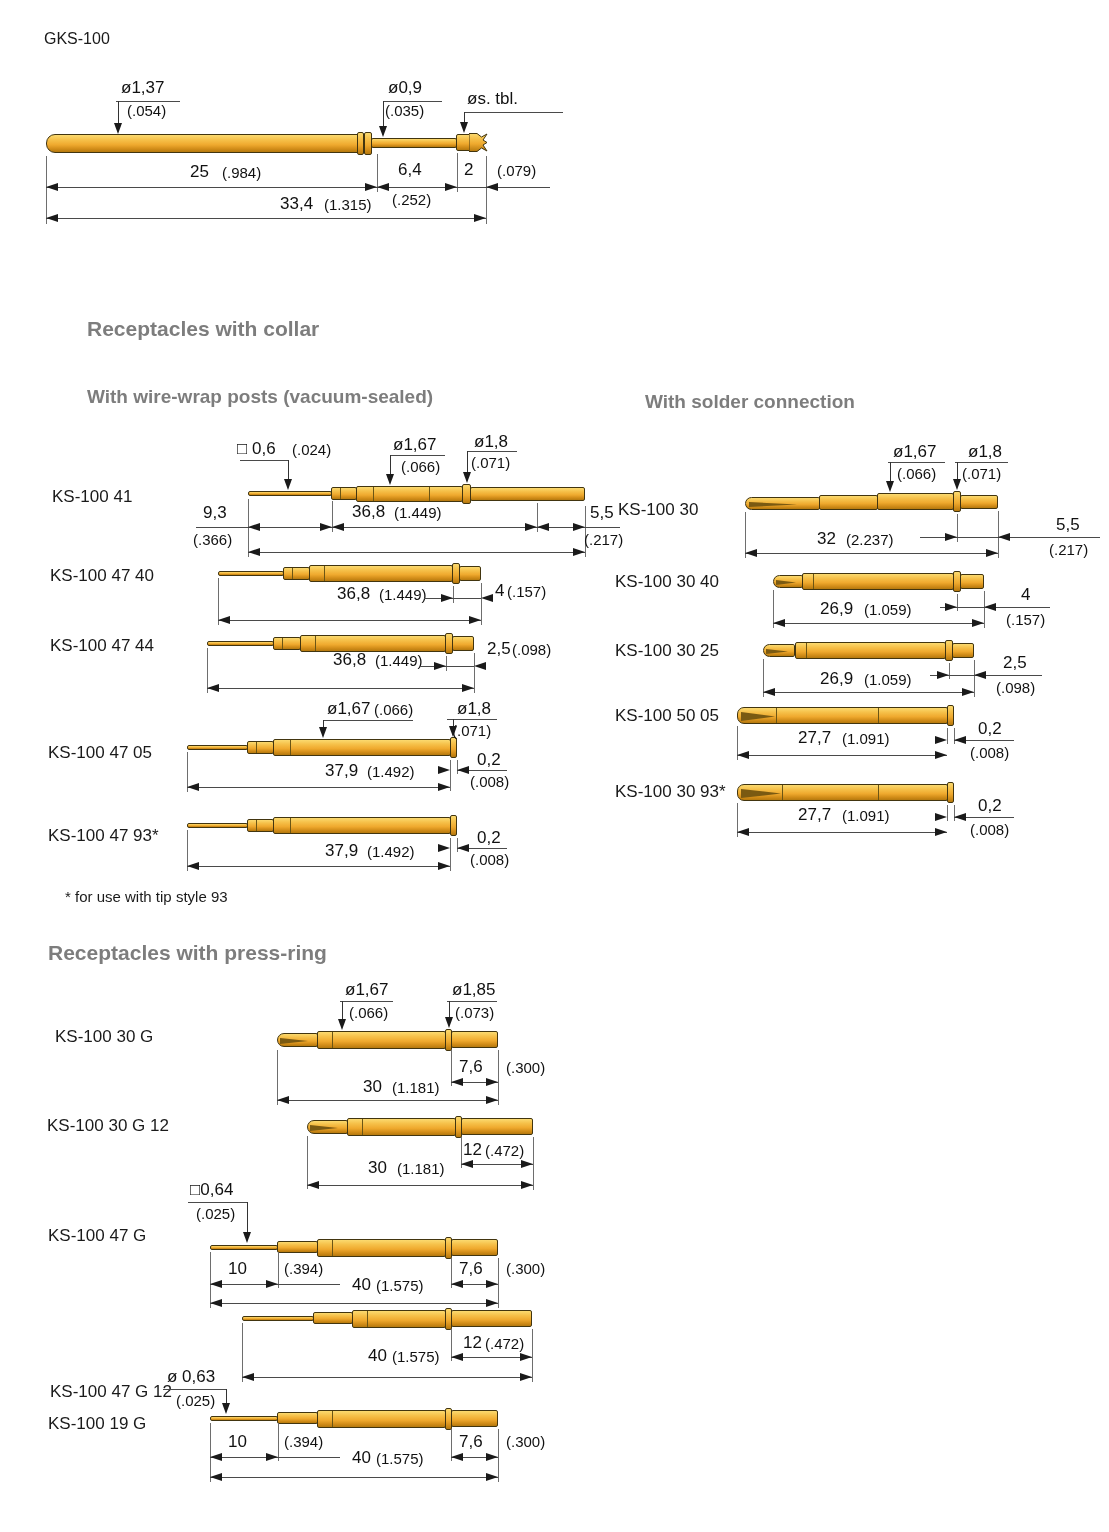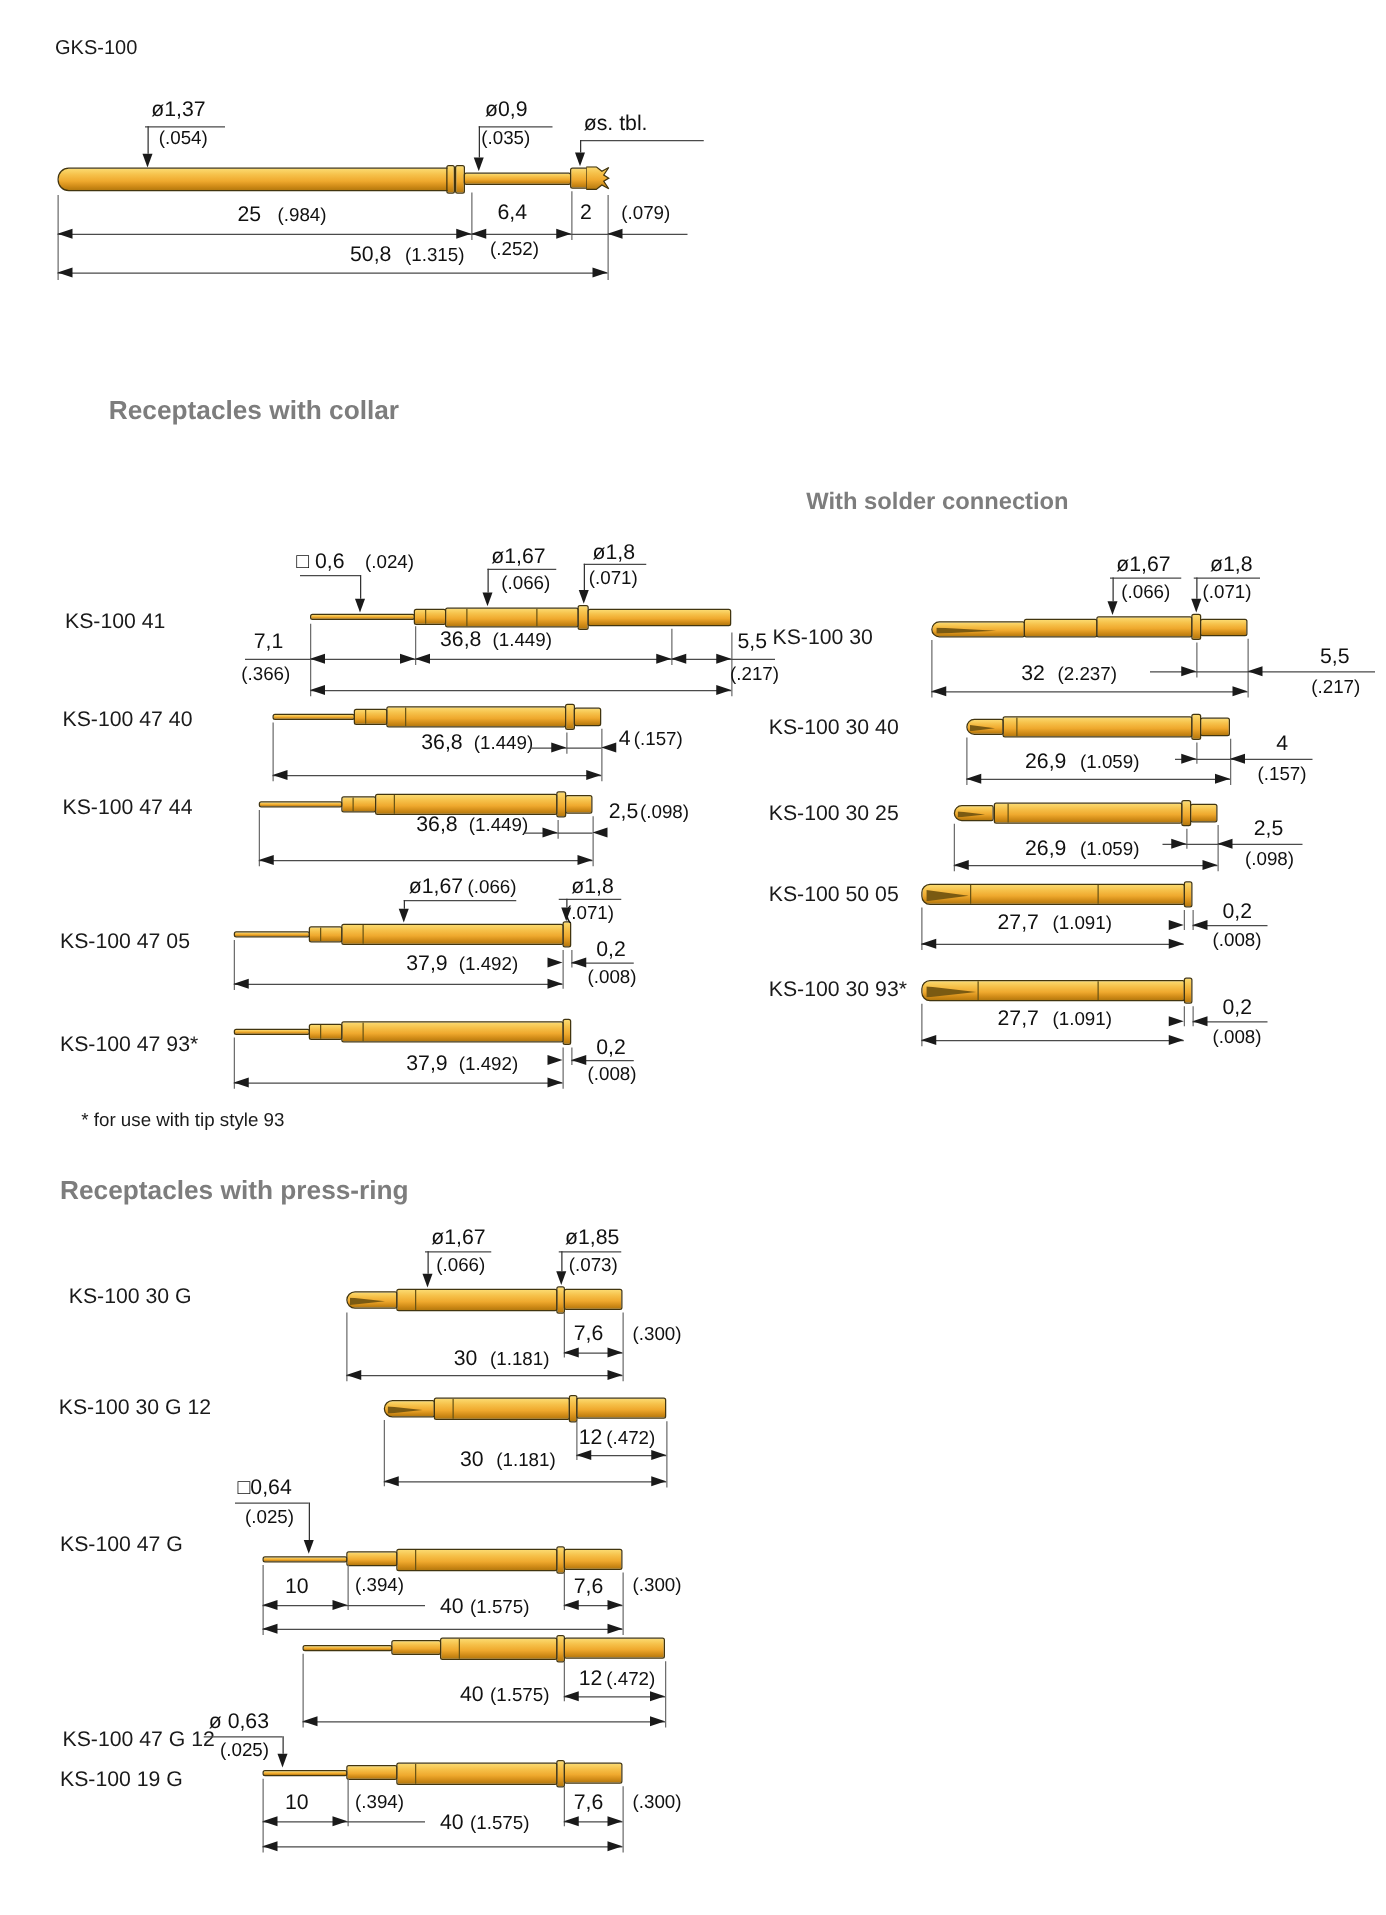--- a/index.html
+++ b/index.html
@@ -80,25 +80,26 @@
     <div class="arr" style="left:445px;top:183px"></div>
     <div class="dt" style="left:398px;top:160px">6,4</div>
     <div class="di" style="left:392px;top:191px">(.252)</div>
     <div class="dl" style="left:457px;top:187px;width:93px"></div>
     <div class="arl" style="left:486px;top:183px"></div>
     <div class="dt" style="left:464px;top:160px">2</div>
     <div class="di" style="left:497px;top:162px">(.079)</div>
     <div class="dl" style="left:46px;top:218px;width:440px"></div>
     <div class="arl" style="left:46px;top:214px"></div>
     <div class="arr" style="left:474px;top:214px"></div>
-    <div class="dt" style="left:280px;top:194px">50,8</div>
+    <div class="dt" style="left:280px;top:194px">33,4</div>
     <div class="di" style="left:324px;top:196px">(1.315)</div>
   </div>
 
   <div class="h1" style="left:87px;top:317px">Receptacles with collar</div>
+  <div class="h2" style="left:87px;top:386px">With wire-wrap posts (vacuum-sealed)</div>
   <div class="h2" style="left:645px;top:391px">With solder connection</div>
 
   <div class="g">
     <div class="lbl" style="left:52px;top:487px">KS-100 41</div>
     <div class="seg" style="left:248px;top:491px;width:84px;height:5px"></div>
     <div class="seg" style="left:331px;top:487px;width:26px;height:13px">
         <i class="vl" style="left:8px"></i>
       </div>
     <div class="seg" style="left:356px;top:486px;width:107px;height:16px">
         <i class="vl" style="left:16px"></i>
@@ -121,21 +122,21 @@
     <div class="dl" style="left:467px;top:451px;width:50px"></div>
     <div class="ext" style="left:467px;top:451px;height:21px;background:#333"></div>
     <div class="ard" style="left:463px;top:472px"></div>
     <div class="ext" style="left:248px;top:499px;height:58px"></div>
     <div class="ext" style="left:332px;top:501px;height:31px"></div>
     <div class="ext" style="left:537px;top:503px;height:29px"></div>
     <div class="ext" style="left:585px;top:506px;height:51px"></div>
     <div class="dl" style="left:196px;top:527px;width:136px"></div>
     <div class="arl" style="left:248px;top:523px"></div>
     <div class="arr" style="left:320px;top:523px"></div>
-    <div class="dt" style="left:203px;top:503px">7,1</div>
+    <div class="dt" style="left:203px;top:503px">9,3</div>
     <div class="di" style="left:193px;top:531px">(.366)</div>
     <div class="dl" style="left:332px;top:527px;width:205px"></div>
     <div class="arl" style="left:332px;top:523px"></div>
     <div class="arr" style="left:525px;top:523px"></div>
     <div class="dt" style="left:352px;top:502px">36,8</div>
     <div class="di" style="left:394px;top:504px">(1.449)</div>
     <div class="dl" style="left:537px;top:527px;width:83px"></div>
     <div class="arl" style="left:537px;top:523px"></div>
     <div class="arr" style="left:573px;top:523px"></div>
     <div class="dt" style="left:590px;top:503px">5,5</div>

